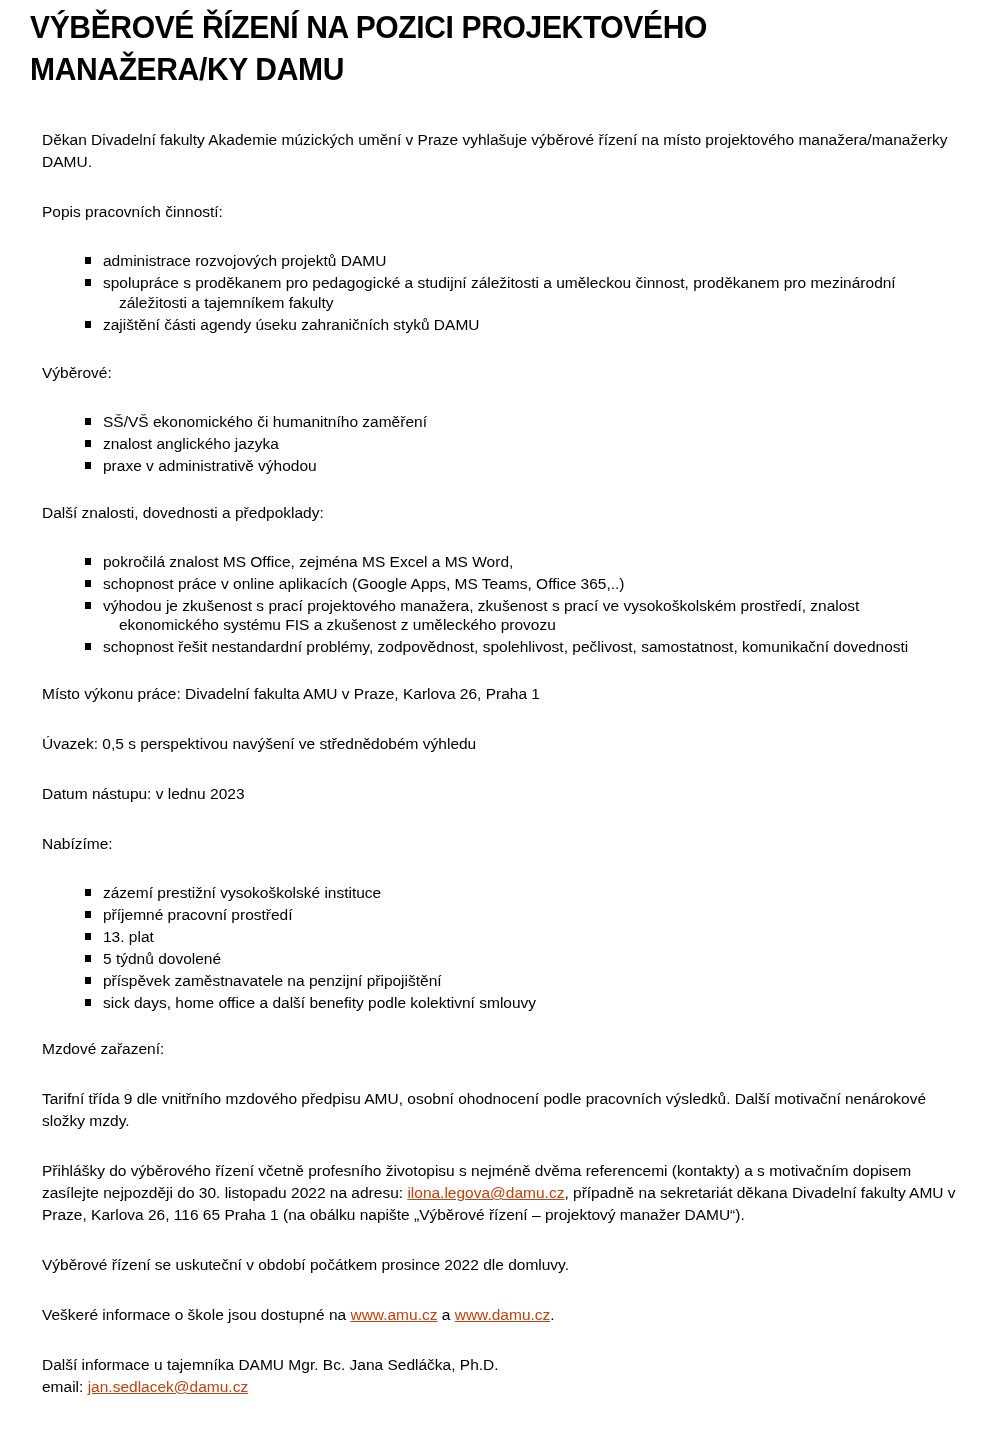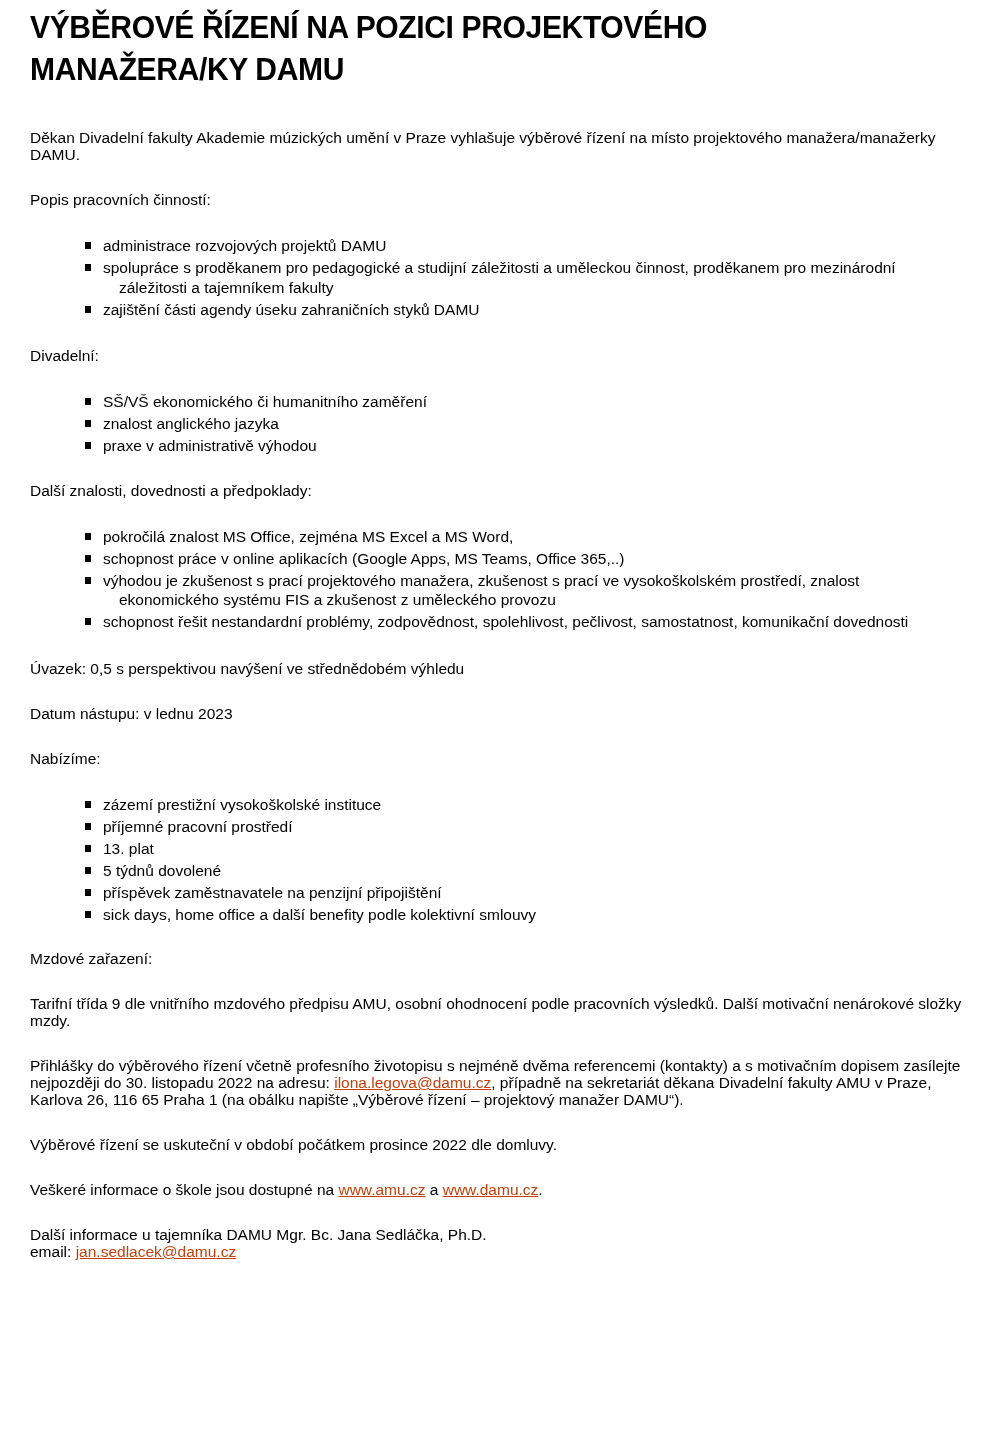--- a/index.html
+++ b/index.html
@@ -5,21 +5,21 @@
   html, body { margin: 0; padding: 0; background: #ffffff; }
   body {
     width: 1000px; height: 1445px; overflow: hidden; position: relative;
     color: #000; font-family: "Liberation Sans", sans-serif;
   }
   .page { position: absolute; left: 30px; top: 7px; width: 950px; }
   h1 {
     margin: 0; font-family: "Liberation Sans", sans-serif; font-weight: bold;
     font-size: 31px; line-height: 42px; letter-spacing: -0.4px; transform: scaleX(0.97); transform-origin: left;
   }
-  .p { font-size: 15.5px; line-height: 17px; margin: 0; }
+  .p { font-size: 15.5px; line-height: 22px; margin: 12px; }
   ul { list-style: none; margin: 0; padding: 0; }
   ul li {
     position: relative; font-size: 15.5px; line-height: 19.5px;
     padding-left: 73px; margin-bottom: 2.5px; text-indent: 0;
   }
   ul li .b {
     position: absolute; left: 55px; top: 6px; width: 6px; height: 7px; background: #000;
   }
   ul li .cont { display: block; padding-left: 16px; }
   a { color: #c2410c; text-decoration: underline; }
@@ -36,35 +36,36 @@
 
   <p class="p" style="margin-top:38px">Děkan Divadelní fakulty Akademie múzických umění v Praze vyhlašuje výběrové řízení na místo projektového manažera/manažerky DAMU.</p>
 
   <p class="p" style="margin-top:28px">Popis pracovních činností:</p>
   <ul style="margin-top:28px">
       <li><span class="b"></span><span>administrace rozvojových projektů DAMU</span></li>
       <li><span class="b"></span><span>spolupráce s proděkanem pro pedagogické a studijní záležitosti a uměleckou činnost, proděkanem pro mezinárodní</span><span class="cont">záležitosti a tajemníkem fakulty</span></li>
       <li><span class="b"></span><span>zajištění části agendy úseku zahraničních styků DAMU</span></li>
     </ul>
 
-  <p class="p" style="margin-top:28px">Divadelní:</p>
+  <p class="p" style="margin-top:28px">Výběrové:</p>
   <ul style="margin-top:28px">
       <li><span class="b"></span><span>SŠ/VŠ ekonomického či humanitního zaměření</span></li>
       <li><span class="b"></span><span>znalost anglického jazyka</span></li>
       <li><span class="b"></span><span>praxe v administrativě výhodou</span></li>
     </ul>
 
   <p class="p" style="margin-top:26px">Další znalosti, dovednosti a předpoklady:</p>
   <ul style="margin-top:28px">
       <li><span class="b"></span><span>pokročilá znalost MS Office, zejména MS Excel a MS Word,</span></li>
       <li><span class="b"></span><span>schopnost práce v online aplikacích (Google Apps, MS Teams, Office 365,..)</span></li>
       <li><span class="b"></span><span>výhodou je zkušenost s prací projektového manažera, zkušenost s prací ve vysokoškolském prostředí, znalost</span><span class="cont">ekonomického systému FIS a zkušenost z uměleckého provozu</span></li>
       <li><span class="b"></span><span>schopnost řešit nestandardní problémy, zodpovědnost, spolehlivost, pečlivost, samostatnost, komunikační dovednosti</span></li>
     </ul>
 
+  <p class="p" style="margin-top:26px">Místo výkonu práce: Divadelní fakulta AMU v Praze, Karlova 26, Praha 1</p>
   <p class="p" style="margin-top:28px">Úvazek: 0,5 s perspektivou navýšení ve střednědobém výhledu</p>
   <p class="p" style="margin-top:28px">Datum nástupu: v lednu 2023</p>
   <p class="p" style="margin-top:28px">Nabízíme:</p>
   <ul style="margin-top:28px">
       <li><span class="b"></span><span>zázemí prestižní vysokoškolské instituce</span></li>
       <li><span class="b"></span><span>příjemné pracovní prostředí</span></li>
       <li><span class="b"></span><span>13. plat</span></li>
       <li><span class="b"></span><span>5 týdnů dovolené</span></li>
       <li><span class="b"></span><span>příspěvek zaměstnavatele na penzijní připojištění</span></li>
       <li><span class="b"></span><span>sick days, home office a další benefity podle kolektivní smlouvy</span></li>

